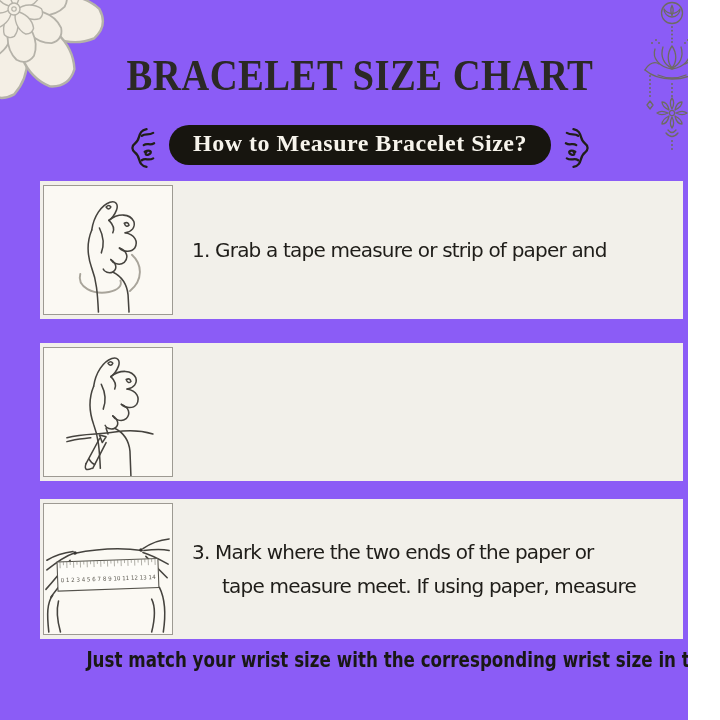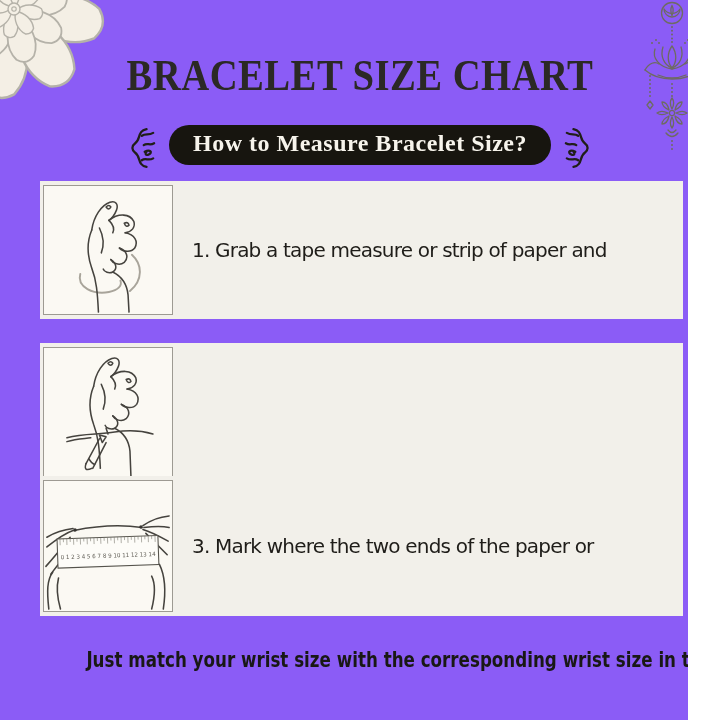--- a/index.html
+++ b/index.html
@@ -29,21 +29,21 @@
     font-size:24px;padding:5px 24px 8px 24px;letter-spacing:.5px;white-space:nowrap;
   }
   .flourish{width:34px;height:46px;}
   .flourish.right{transform:scaleX(-1);}
 
   .panel{
     position:absolute;left:40px;width:643px;background:#f2f0ea;
   }
   .panel-1{top:181px;height:138px;}
   .panel-2{top:343px;height:138px;}
-  .panel-3{top:476px;height:140px;}
+  .panel-3{top:499px;height:140px;}
   .tile{
     position:absolute;left:3px;top:4px;bottom:4px;width:130px;
     background:#fbf9f3;border:1px solid #9d9a92;box-sizing:border-box;
   }
   .tile svg{width:100%;height:100%;display:block;}
   .step-text{
     position:absolute;left:152px;top:0;bottom:0;width:495px;
     display:flex;flex-direction:column;justify-content:center;
     font-size:20px;line-height:34px;letter-spacing:-0.8px;color:#1f1d19;
   }
@@ -299,18 +299,19 @@
               <line x1="107" x2="107" y1="58" y2="64.5"></line>
               <line x1="110.5" x2="110.5" y1="58" y2="61.5"></line>
               <line x1="114" x2="114" y1="58" y2="64.5"></line>
             </g>
           <text x="16" y="79" font-size="6" fill="#5d5a52" font-family="DejaVu Sans, sans-serif" textLength="98" lengthAdjust="spacingAndGlyphs">0 1 2 3 4 5 6 7 8 9 10 11 12 13 14</text>
         </g>
       </svg>
     </div>
     <div class="step-text">
       <div class="step-line">3. Mark where the two ends of the paper or</div>
+      <div class="step-line cont">tape measure meet. If using paper, measure</div>
     </div>
   </section>
 
   <p class="footer">Just match your wrist size with the corresponding wrist size in the options.</p>
 
 </div>
 
 </body></html>

